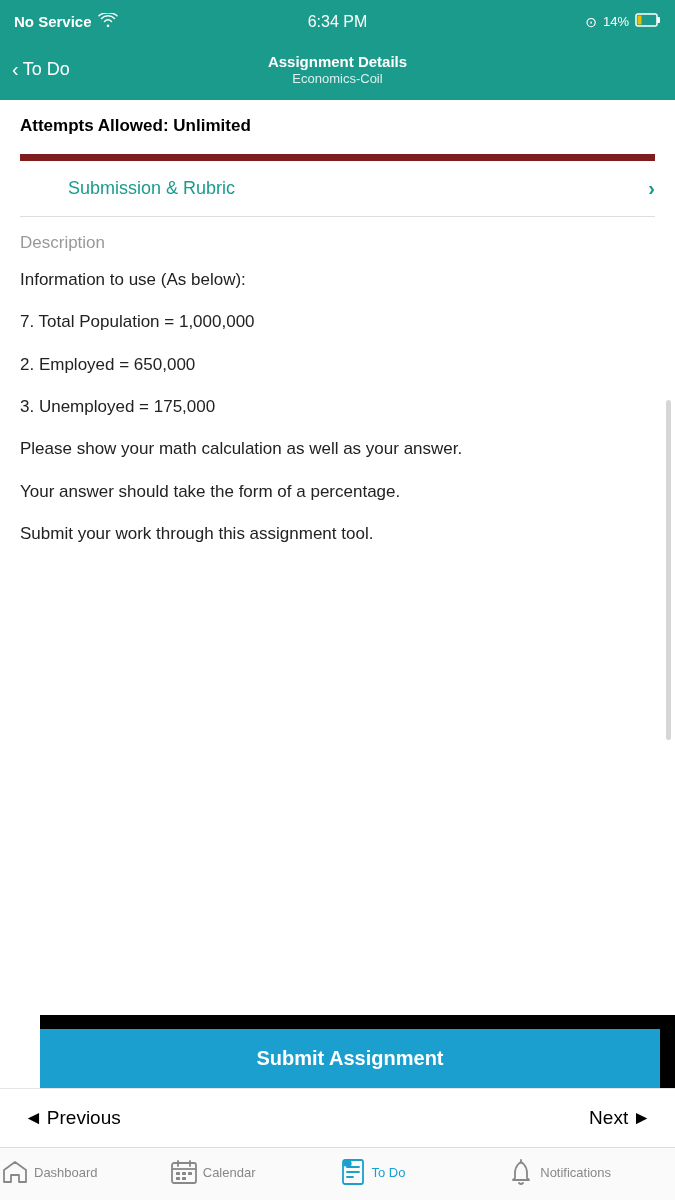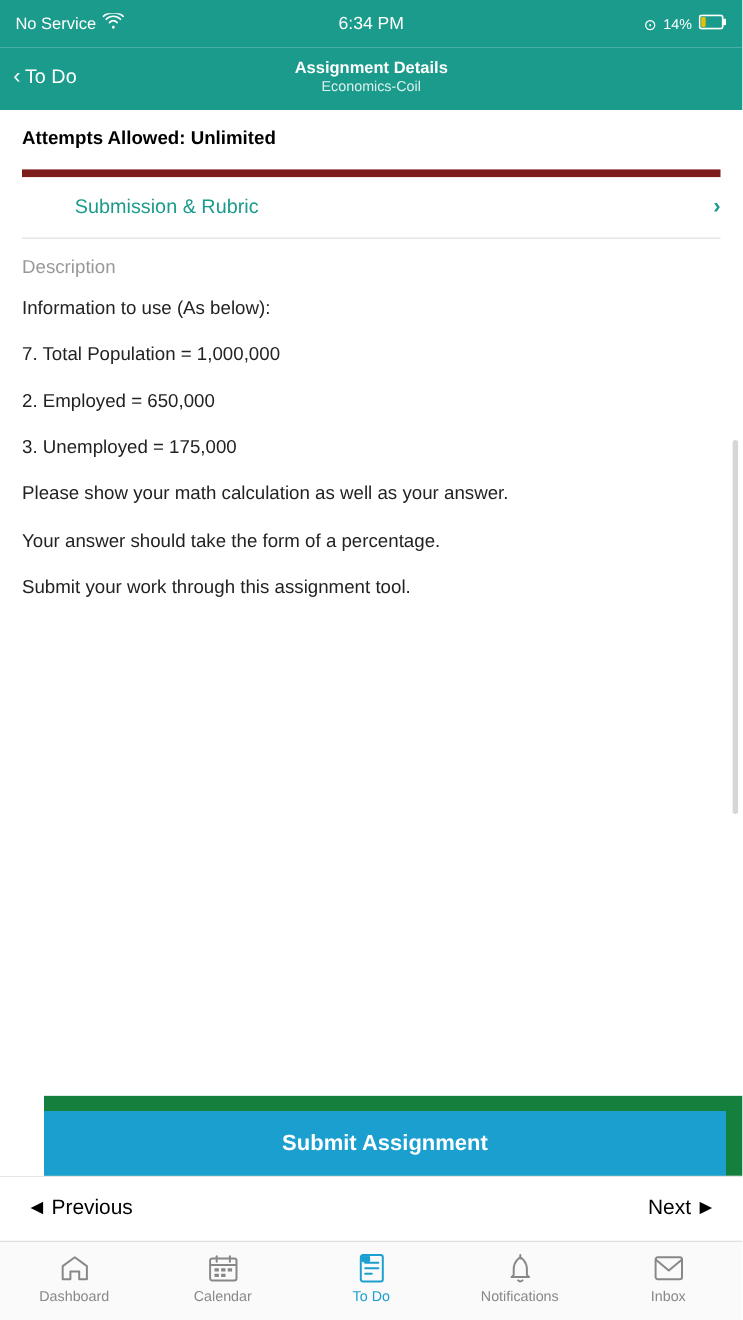--- a/index.html
+++ b/index.html
@@ -22,21 +22,21 @@
       align-items: center;
       padding: 6px 14px;
       height: 43px;
       flex-shrink: 0;
     }
     .status-left {
       display: flex;
       align-items: center;
       gap: 6px;
       font-size: 15px;
-      font-weight: 400;
+      font-weight: 700;
     }
     .status-center {
       font-size: 16px;
       font-weight: 500;
       position: absolute;
       left: 50%;
       transform: translateX(-50%);
     }
     .status-right {
       display: flex;
@@ -151,21 +151,21 @@
       top: 300px;
       width: 5px;
       height: 340px;
       background: #bbb;
       border-radius: 3px;
       opacity: 0.6;
     }
 
     
     .submit-area {
-      background: #15803d;
+      background: #000000;
       padding: 14px 15px 0 0;
       flex-shrink: 0;
       margin-left: 40px;
     }
     .submit-btn {
       background: #1a9fcf;
       color: #fff;
       font-size: 20px;
       font-weight: 600;
       border: none;
@@ -203,21 +203,21 @@
       display: flex;
       justify-content: space-around;
       align-items: flex-end;
       padding: 10px 0 14px;
       border-top: 1px solid #ddd;
       background: #fafafa;
       flex-shrink: 0;
     }
     .tab-item {
       display: flex;
-      flex-direction: column;
+      flex-direction: row;
       align-items: center;
       gap: 4px;
       cursor: pointer;
       flex: 1;
     }
     .tab-icon {
       width: 30px;
       height: 28px;
       display: flex;
       align-items: center;
@@ -367,23 +367,14 @@
       <svg width="28" height="28" viewBox="0 0 28 28" fill="none">
         <path d="M14 4 C14 4 8 7 8 15 L8 20 L6 22 L22 22 L20 20 L20 15 C20 7 14 4 14 4 Z" stroke="#888" stroke-width="1.8" fill="none" stroke-linejoin="round"></path>
         <line x1="11" y1="22" x2="17" y2="22" stroke="#888" stroke-width="1.8" stroke-linecap="round"></line>
         <path d="M12 25 Q14 27 16 25" stroke="#888" stroke-width="1.8" fill="none" stroke-linecap="round"></path>
         <line x1="14" y1="2" x2="14" y2="5" stroke="#888" stroke-width="1.8" stroke-linecap="round"></line>
       </svg>
     </div>
     <span class="tab-label">Notifications</span>
   </div>
 
-  <div class="tab-item">
-    <div class="tab-icon">
-      <svg width="28" height="26" viewBox="0 0 28 26" fill="none">
-        <rect x="2" y="3" width="24" height="20" rx="2" stroke="#888" stroke-width="1.8"></rect>
-        <polyline points="2,5 14,15 26,5" stroke="#888" stroke-width="1.8" fill="none" stroke-linejoin="round"></polyline>
-      </svg>
-    </div>
-    <span class="tab-label">Inbox</span>
-  </div>
 
 </div>
 
 </body></html>

